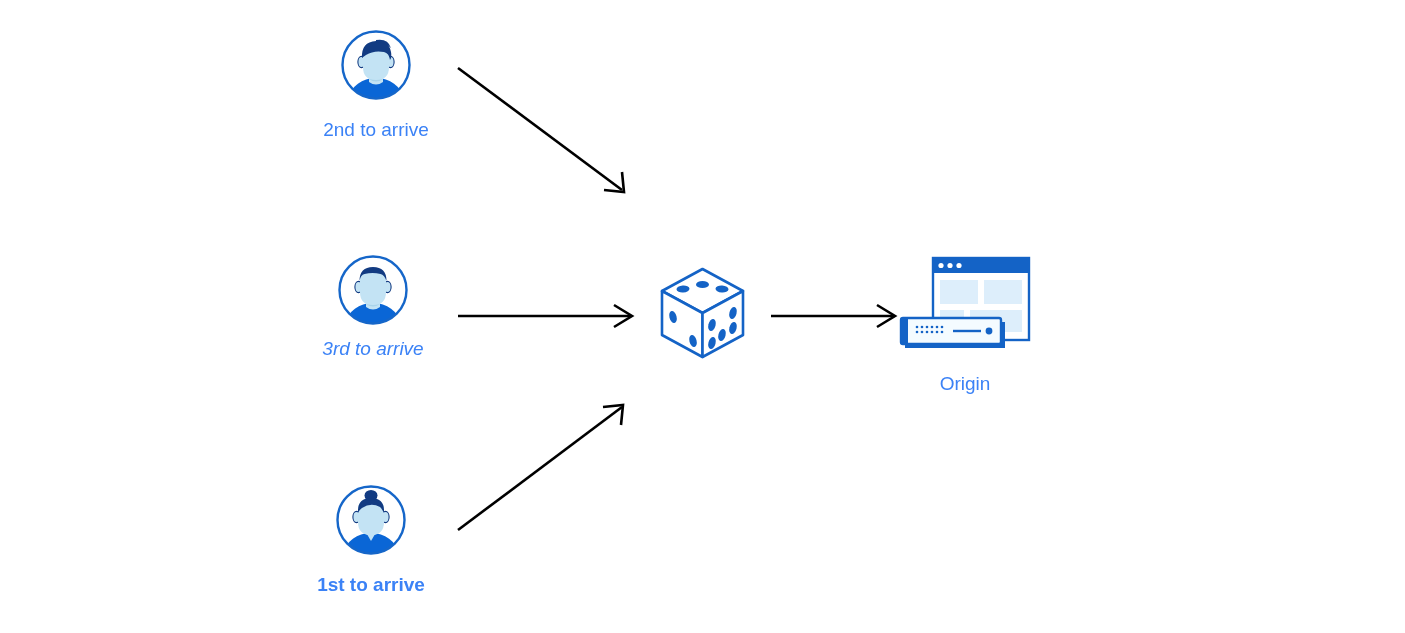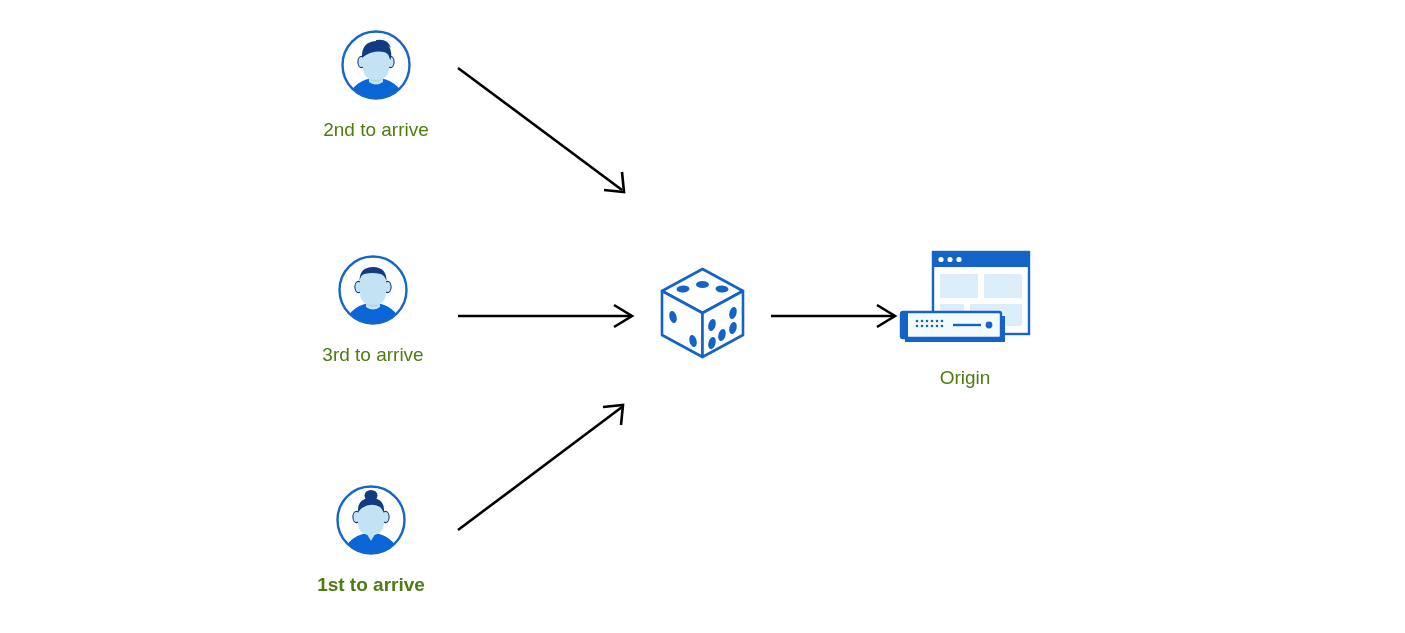--- a/index.html
+++ b/index.html
@@ -19,46 +19,46 @@
   }
   .node {
     position: absolute;
     display: flex;
     flex-direction: column;
     align-items: center;
   }
   .node-label {
     font-family: "Liberation Sans", sans-serif;
     font-size: 19px;
-    color: #4d7c0f;
+    color: #3b82f6;
     line-height: 1;
     white-space: nowrap;
     text-align: right;
   }
   .icon-wrap {
     display: block;
     line-height: 0;
   }
   .arrow-layer {
     position: absolute;
     left: 0;
     top: 0;
     width: 1405px;
     height: 633px;
     pointer-events: none;
   }
   
   #node-second { left: 316px; top: 28px;  width: 120px; }
   #node-third  { left: 313px; top: 253px; width: 120px; }
   #node-first  { left: 311px; top: 483px; width: 120px; }
-  #node-origin { left: 895px; top: 246px; width: 140px; }
+  #node-origin { left: 895px; top: 252px; width: 140px; }
   #node-dice   { left: 655px; top: 265px; width: 95px;  }
 
   #node-second .node-label { margin-top: 18px; }
-  #node-third  .node-label { margin-top: 18px; }
+  #node-third  .node-label { margin-top: 12px; font-style: italic; }
   #node-first  .node-label { margin-top: 18px; font-weight: bold; }
   #node-origin .node-label { margin-top: 17px; }
 </style>
 </head>
 <body>
 
 <div id="canvas">
 
   <svg class="arrow-layer" viewBox="0 0 1405 633" width="1405" height="633">
     <g stroke="#000000" stroke-width="2.6" fill="none" stroke-linecap="butt">

